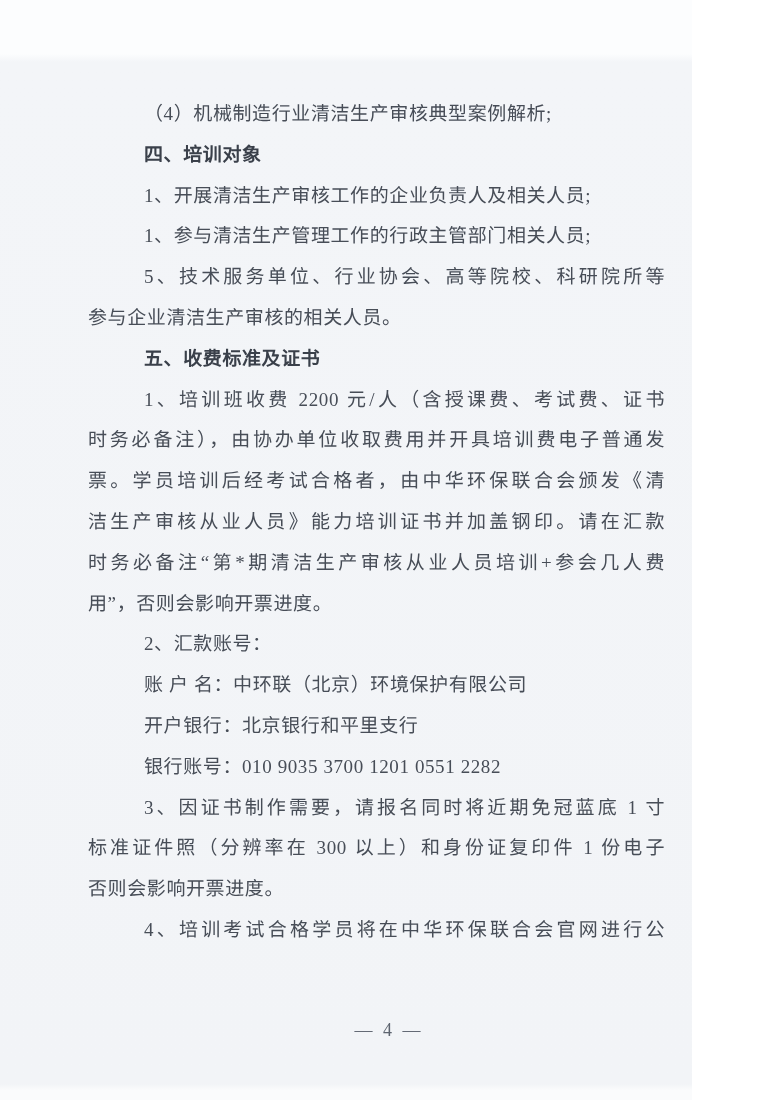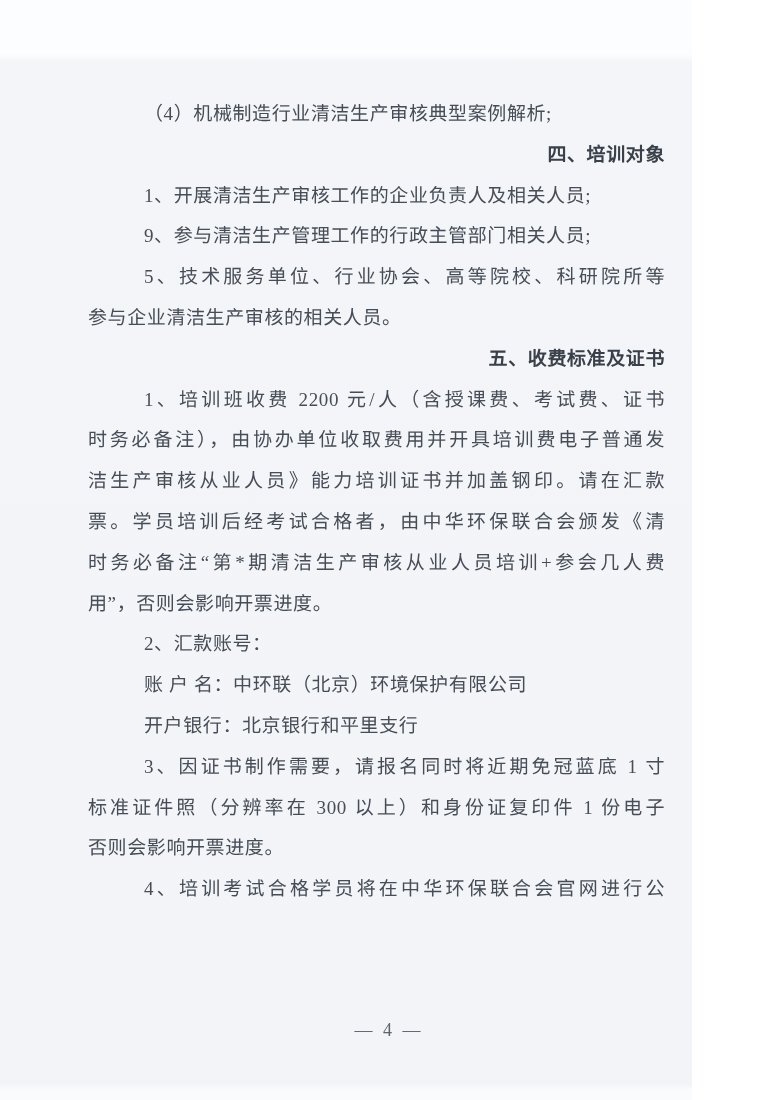--- a/index.html
+++ b/index.html
@@ -42,21 +42,20 @@
   }
   
   .full {
     white-space: normal;
     text-align: justify;
     text-align-last: justify;
   }
   .bold {
     font-weight: bold;
     color: #3a404a;
-    text-align: right;
   }
   .page-footer {
     position: absolute;
     left: 0;
     top: 1010px;
     width: 778px;
     text-align: center;
     font-size: 18px;
     line-height: 40px;
     letter-spacing: 3px;
@@ -64,32 +63,33 @@
   }
 </style>
 </head>
 <body>
 
 <div class="page">
   <div class="content">
     <div class="ln ind">（4）机械制造行业清洁生产审核典型案例解析;</div>
     <div class="ln ind bold">四、培训对象</div>
     <div class="ln ind">1、开展清洁生产审核工作的企业负责人及相关人员;</div>
-    <div class="ln ind">9、参与清洁生产管理工作的行政主管部门相关人员;</div>
+    <div class="ln ind">1、参与清洁生产管理工作的行政主管部门相关人员;</div>
     <div class="ln ind full">5、技术服务单位、行业协会、高等院校、科研院所等</div>
     <div class="ln">参与企业清洁生产审核的相关人员。</div>
     <div class="ln ind bold">五、收费标准及证书</div>
     <div class="ln ind full">1、培训班收费 2200 元/人（含授课费、考试费、证书</div>
     <div class="ln full">时务必备注），由协办单位收取费用并开具培训费电子普通发</div>
+    <div class="ln full">票。学员培训后经考试合格者，由中华环保联合会颁发《清</div>
     <div class="ln full">洁生产审核从业人员》能力培训证书并加盖钢印。请在汇款</div>
-    <div class="ln full">票。学员培训后经考试合格者，由中华环保联合会颁发《清</div>
     <div class="ln full">时务必备注“第*期清洁生产审核从业人员培训+参会几人费</div>
     <div class="ln">用”，否则会影响开票进度。</div>
     <div class="ln ind">2、汇款账号：</div>
     <div class="ln ind">账 户 名：中环联（北京）环境保护有限公司</div>
     <div class="ln ind">开户银行：北京银行和平里支行</div>
+    <div class="ln ind">银行账号：010 9035 3700 1201 0551 2282</div>
     <div class="ln ind full">3、因证书制作需要，请报名同时将近期免冠蓝底 1 寸</div>
     <div class="ln full">标准证件照（分辨率在 300 以上）和身份证复印件 1 份电子</div>
     <div class="ln">否则会影响开票进度。</div>
     <div class="ln ind full">4、培训考试合格学员将在中华环保联合会官网进行公</div>
   </div>
   <div class="page-footer">— 4 —</div>
 </div>
 
 </body></html>

